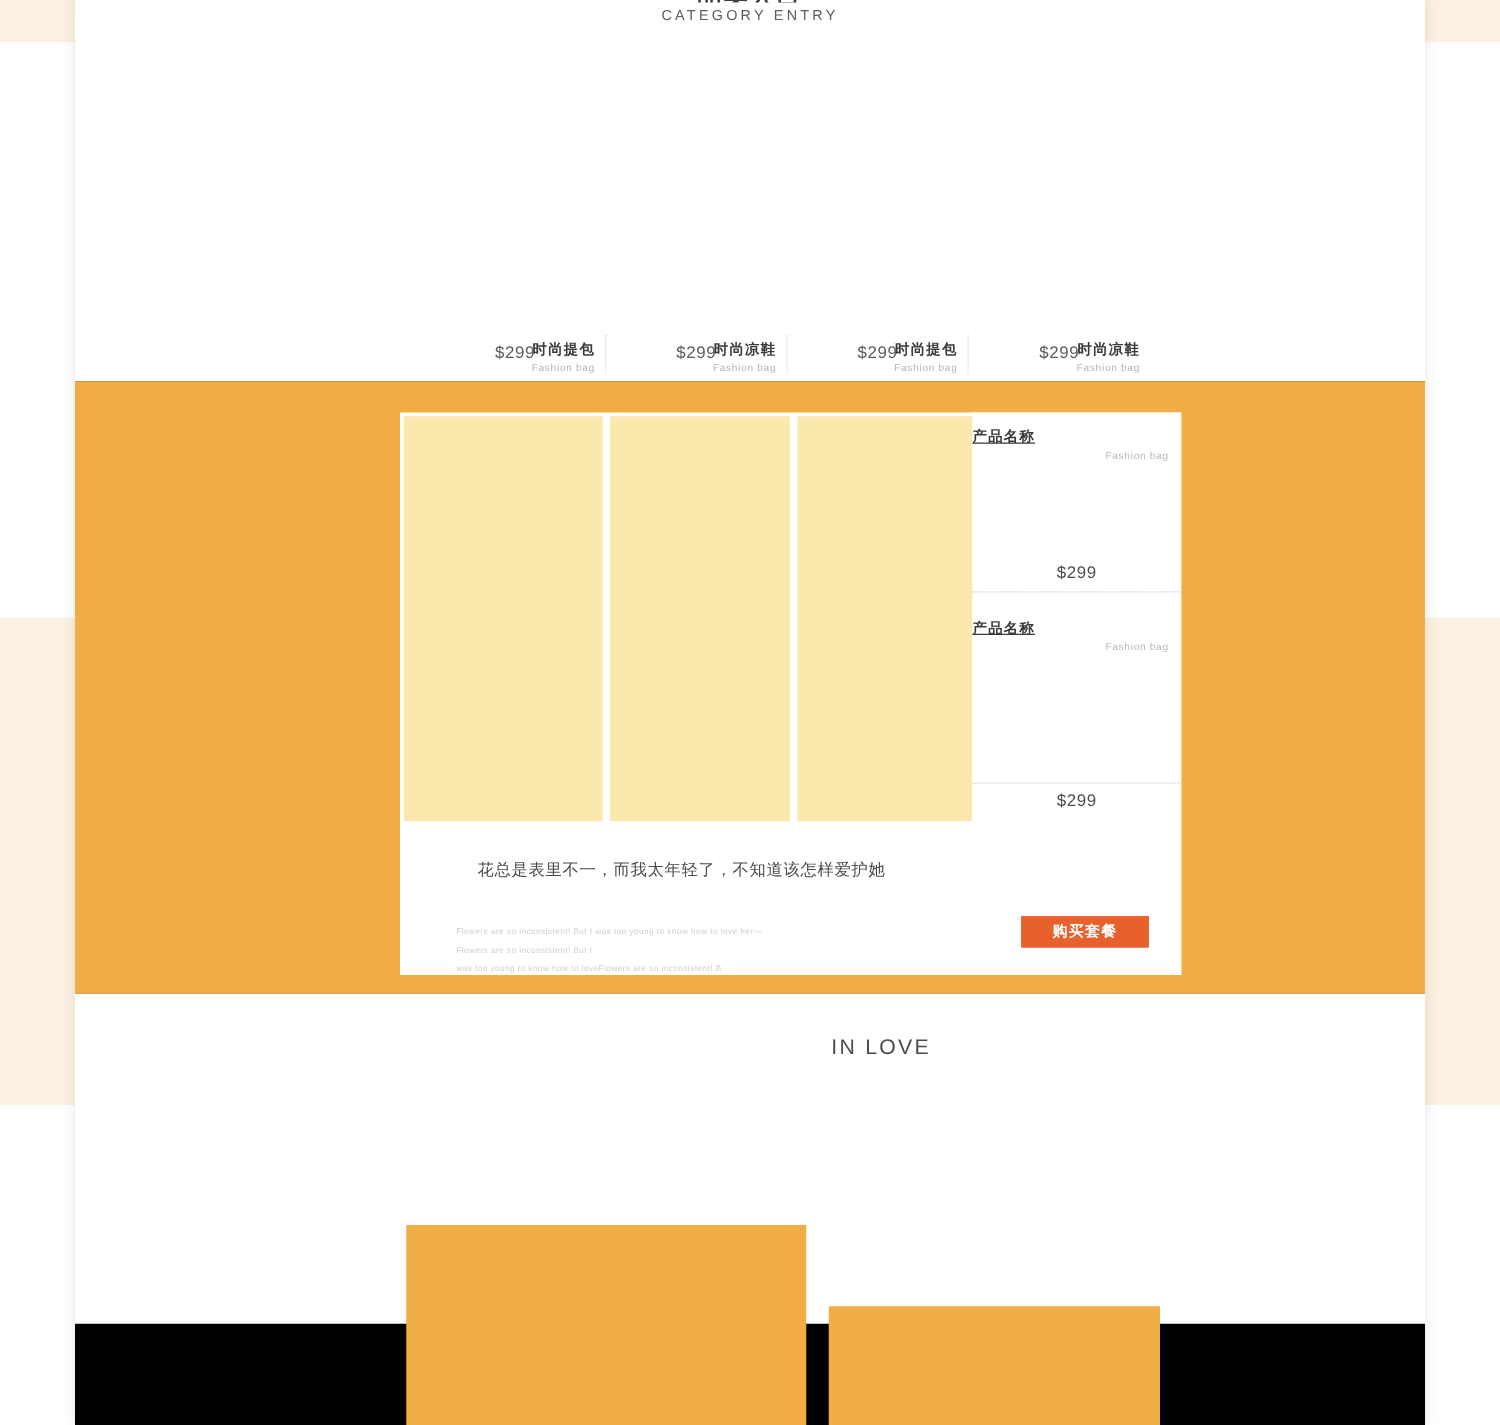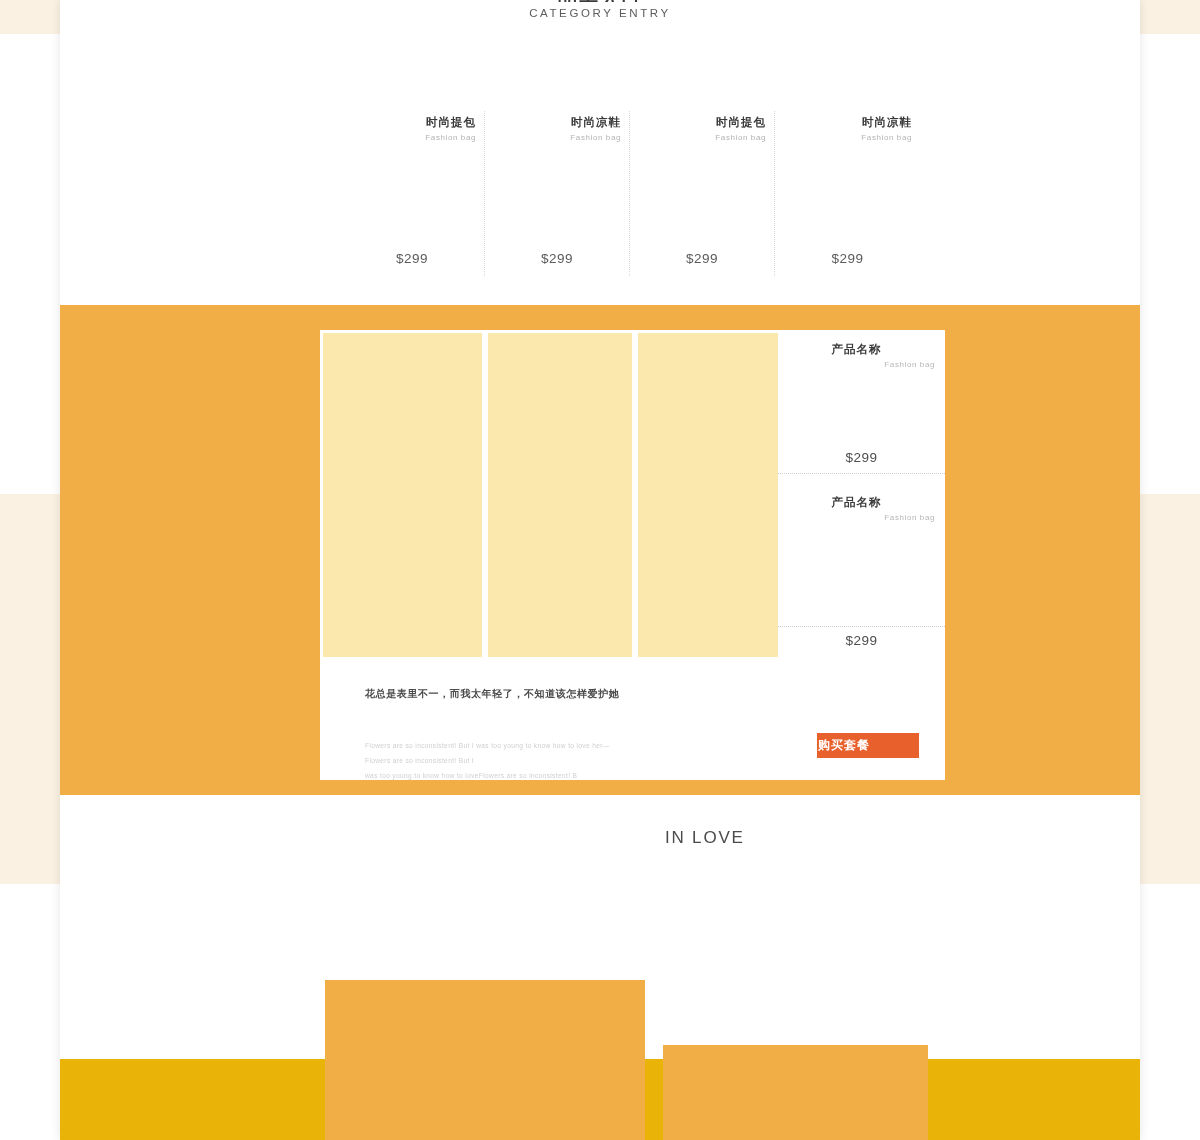--- a/index.html
+++ b/index.html
@@ -13,37 +13,38 @@
   
   .bg-band{position:absolute;left:0;width:1200px;}
   .bg-cream-top{top:0;height:34px;background:#faf1e2;}
   .bg-white-1{top:34px;height:460px;background:#ffffff;}
   .bg-cream-mid{top:494px;height:390px;background:#faf1e2;}
   .bg-white-2{top:884px;height:256px;background:#ffffff;}
 
   
   .page{
     position:absolute;left:60px;top:0;width:1080px;height:1140px;
-    background:#eab308;
+    background:#000000;
     box-shadow:0 0 10px rgba(0,0,0,.10);
   }
 
   
   .sec-category{position:relative;height:305px;background:#fff;}
   .cat-head{position:absolute;left:0;right:0;top:-12px;text-align:center;}
   .cat-head .cn{
     font-size:19px;font-weight:bold;color:#3b3b3b;letter-spacing:2px;
     line-height:22px;height:14px;overflow:hidden;
   }
   .cat-head .en{
     font-size:11.5px;color:#5c5c5c;letter-spacing:2.6px;margin-top:5px;
   }
   .cat-grid{
-    position:absolute;left:280px;top:111px;width:580px;height:165px;
+    position:absolute;left:280px;top:134px;width:580px;height:165px;
     display:flex;
+    align-items:flex-end;
   }
   .cat-cell{
     position:relative;width:25%;
     border-right:1px dotted #d8d8d8;
     box-sizing:border-box;
   }
   .cat-cell:last-child{border-right:none;}
   .cat-cell .title{
     font-size:11.5px;font-weight:bold;color:#3a3a3a;letter-spacing:1px;
     text-align:right;padding-right:8px;margin-top:4px;
@@ -69,55 +70,55 @@
   .ph{background:#fae8ad;}
   .ph-1{position:absolute;left:3px;top:3px;width:159px;height:324px;}
   .ph-2{position:absolute;left:168px;top:3px;width:144px;height:324px;}
   .ph-3{position:absolute;left:318px;top:3px;width:140px;height:324px;}
   .combo-right{
     position:absolute;left:458px;top:0;width:167px;height:330px;background:#fff;
   }
   .prod{position:relative;height:143px;}
   .prod .pname{
     font-size:11.5px;font-weight:bold;color:#3a3a3a;letter-spacing:1px;
-    text-align:center;padding:12px 10px 0 0;
+    text-align:left;padding:12px 10px 0 0;text-decoration:underline;
   }
   .prod .psub{
     font-size:8px;color:#b6b6b6;letter-spacing:.6px;text-align:right;padding-right:10px;margin-top:3px;
   }
   .prod .pprice{
     position:absolute;bottom:8px;left:0;right:0;text-align:center;
     font-size:13.5px;color:#4d4d4d;letter-spacing:.5px;
   }
   .dot-div{
     position:absolute;left:0;right:0;height:0;border-top:1px dotted #cfcfcf;
   }
   .dot-1{top:143px;}
   .dot-2{top:296px;}
   .prod-2{margin-top:10px;height:160px;}
   .prod-2 .pprice{bottom:-5px;}
 
   .combo-bottom{
     position:absolute;left:0;top:330px;right:0;bottom:0;background:#fff;
   }
   .combo-bottom .slogan{
-    position:absolute;left:45px;top:27px;
-    font-size:10px;font-weight:bold;color:#4a4a4a;letter-spacing:.6px;
+    position:absolute;left:62px;top:27px;
+    font-size:13px;font-weight:normal;color:#4a4a4a;letter-spacing:.6px;
   }
   .combo-bottom .en-lines{
     position:absolute;left:45px;top:78px;
     font-size:6.6px;color:#cfcfcf;letter-spacing:.35px;line-height:15px;
     white-space:nowrap;
   }
   .buy-btn{
     position:absolute;right:26px;bottom:22px;
     width:100px;height:23px;line-height:23px;
     background:#e8602b;color:#ffffff;
     font-size:12px;font-weight:bold;letter-spacing:1px;
-    text-align:left;cursor:pointer;
+    text-align:center;cursor:pointer;
     border:1px solid #e8602b;
   }
 
   
   .sec-inlove{position:relative;height:264px;background:#ffffff;}
   .inlove-text{position:absolute;left:605px;top:33px;width:330px;}
   .inlove-text .kicker{
     font-size:17px;color:#4b4b4b;letter-spacing:1.8px;font-weight:400;
   }
   .inlove-row{display:flex;align-items:baseline;margin-top:6px;}

